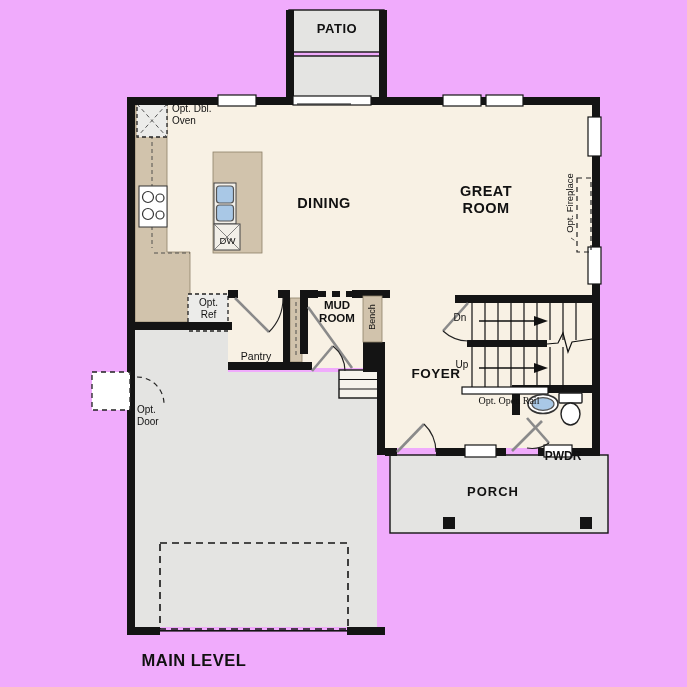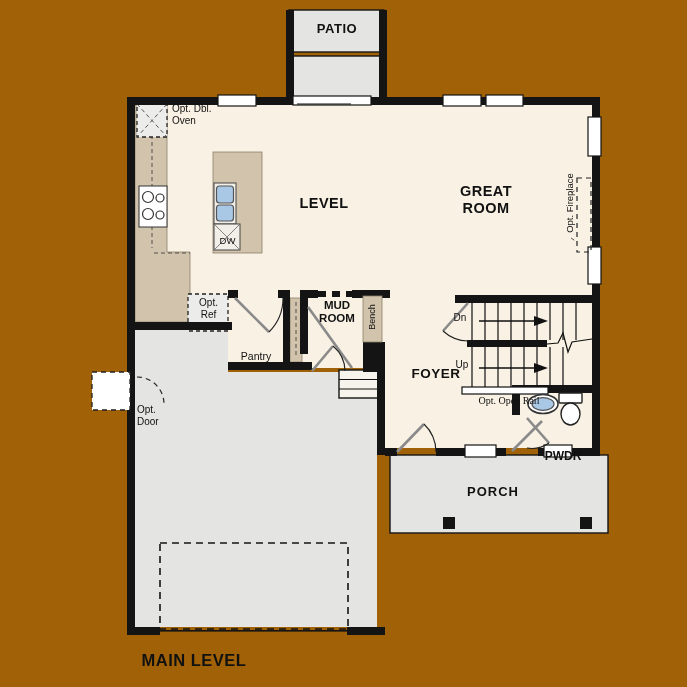--- a/index.html
+++ b/index.html
@@ -1,16 +1,16 @@
 <!DOCTYPE html>
 <html style="--floor: #f8f1e4; --concrete: #e4e4e2; --counter: #d1c3ac; --wall: #141414; --fixture_blue: #a9c8e6; --optional_fill: #ececea; --text: #111111;"><head>
 <meta charset="utf-8">
 <style>
   html,body{margin:0;padding:0;background:#fff;}
-  .plan{position:relative;width:687px;height:687px;background:#a16207;overflow:hidden;
+  .plan{position:relative;width:687px;height:687px;background:#f0abfc;overflow:hidden;
         font-family:"Liberation Sans",sans-serif;}
   .plan svg{position:absolute;left:0;top:0;}
   .lbl{position:absolute;color:var(--text,#111);font-weight:700;text-align:center;line-height:1.15;}
   .lbl.n{font-weight:400;}
   
   .wall{fill:var(--wall,#141414);}
   .floor{fill:var(--floor,#f8f1e4);}
   .conc{fill:var(--concrete,#e4e4e2);}
   .conc-o{fill:var(--concrete,#e4e4e2);stroke:var(--wall,#141414);stroke-width:1.4;}
   .counter{fill:var(--counter,#d1c3ac);stroke:#8d8168;stroke-width:0.8;}
@@ -202,21 +202,21 @@
       <ellipse class="blue" cx="543" cy="404" rx="11" ry="6.3"></ellipse>
     </g>
     <g>
       <rect class="fixw" x="559" y="393" width="23" height="10" rx="1"></rect>
       <ellipse class="fixw" cx="570.5" cy="414" rx="9.5" ry="11"></ellipse>
     </g>
   </svg>
 
   <div class="lbl" style="left:299px;top:22px;width:76px;font-size:13px;letter-spacing:.5px;">PATIO</div>
   <div class="lbl n" style="left:172px;top:103px;width:40px;font-size:10px;text-align:left;">Opt. Dbl. Oven</div>
-  <div class="lbl" style="left:287px;top:195px;width:74px;font-size:14.5px;letter-spacing:.5px;">LEVEL</div>
+  <div class="lbl" style="left:287px;top:195px;width:74px;font-size:14.5px;letter-spacing:.5px;">DINING</div>
   <div class="lbl" style="left:448px;top:183px;width:76px;font-size:14.5px;letter-spacing:.5px;">GREAT ROOM</div>
   <div class="lbl n" style="left:530px;top:197px;width:82px;height:12px;font-size:9.5px;transform:rotate(-90deg);">Opt. Fireplace</div>
   <div class="lbl n" style="left:215px;top:236px;width:25px;font-size:9.5px;">DW</div>
   <div class="lbl n" style="left:191px;top:297px;width:35px;font-size:10px;">Opt. Ref</div>
   <div class="lbl n" style="left:228px;top:350px;width:56px;font-size:10.5px;">Pantry</div>
   <div class="lbl" style="left:312px;top:299px;width:50px;font-size:11.5px;">MUD ROOM</div>
   <div class="lbl n" style="left:352px;top:312px;width:40px;height:10px;font-size:9px;transform:rotate(-90deg);">Bench</div>
   <div class="lbl" style="left:403px;top:366px;width:66px;font-size:13.5px;letter-spacing:.5px;">FOYER</div>
   <div class="lbl n" style="left:451px;top:312px;width:18px;font-size:10px;">Dn</div>
   <div class="lbl n" style="left:453px;top:359px;width:18px;font-size:10px;">Up</div>

